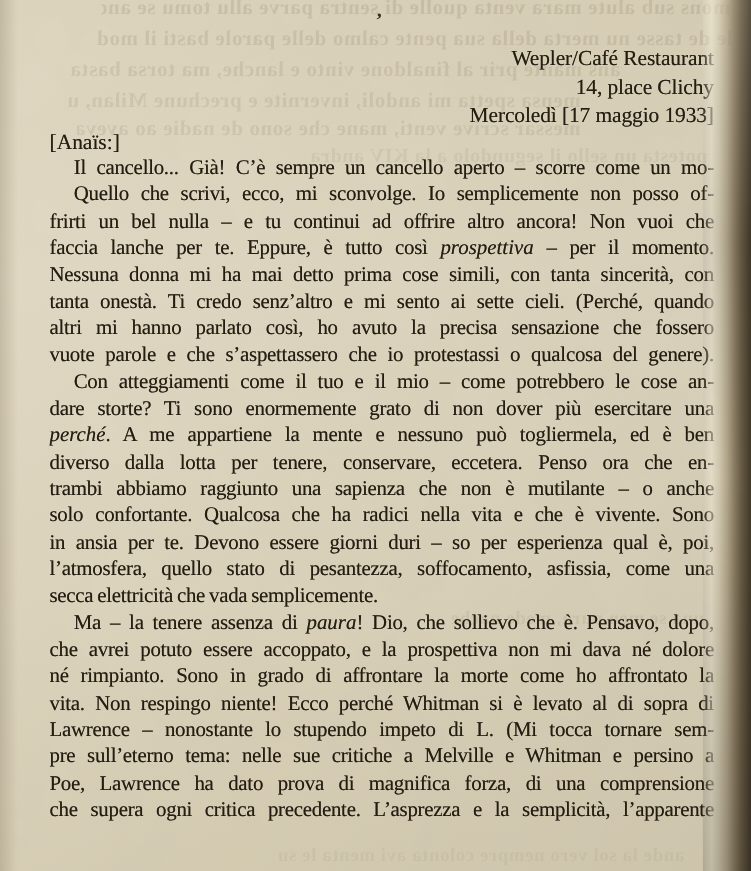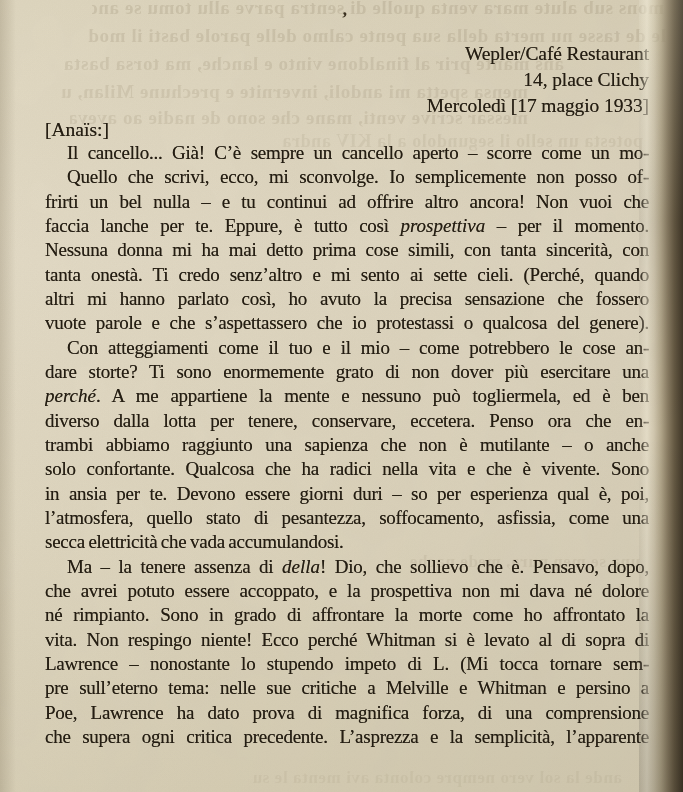--- a/index.html
+++ b/index.html
@@ -136,24 +136,24 @@
       </div>
       <div>
         <div class="line stretch indent"><span>Con atteggiamenti come il tuo e il mio – come potrebbero le cose an-</span></div>
         <div class="line stretch"><span>dare storte? Ti sono enormemente grato di non dover più esercitare una</span></div>
         <div class="line stretch"><i>perché</i><span>. A me appartiene la mente e nessuno può togliermela, ed è ben</span></div>
         <div class="line stretch"><span>diverso dalla lotta per tenere, conservare, eccetera. Penso ora che en-</span></div>
         <div class="line stretch"><span>trambi abbiamo raggiunto una sapienza che non è mutilante – o anche</span></div>
         <div class="line stretch"><span>solo confortante. Qualcosa che ha radici nella vita e che è vivente. Sono</span></div>
         <div class="line stretch"><span>in ansia per te. Devono essere giorni duri – so per esperienza qual è, poi,</span></div>
         <div class="line stretch"><span>l’atmosfera, quello stato di pesantezza, soffocamento, asfissia, come una</span></div>
-        <div class="line"><span>secca elettricità che vada accumulandosi.</span></div>
+        <div class="line"><span>secca elettricità che vada semplicemente.</span></div>
       </div>
       <div>
-        <div class="line stretch indent"><span>Ma – la tenere assenza di </span><i>della</i><span>! Dio, che sollievo che è. Pensavo, dopo,</span></div>
+        <div class="line stretch indent"><span>Ma – la tenere assenza di </span><i>paura</i><span>! Dio, che sollievo che è. Pensavo, dopo,</span></div>
         <div class="line stretch"><span>che avrei potuto essere accoppato, e la prospettiva non mi dava né dolore</span></div>
         <div class="line stretch"><span>né rimpianto. Sono in grado di affrontare la morte come ho affrontato la</span></div>
         <div class="line stretch"><span>vita. Non respingo niente! Ecco perché Whitman si è levato al di sopra di</span></div>
         <div class="line stretch"><span>Lawrence – nonostante lo stupendo impeto di L. (Mi tocca tornare sem-</span></div>
         <div class="line stretch"><span>pre sull’eterno tema: nelle sue critiche a Melville e Whitman e persino a</span></div>
         <div class="line stretch"><span>Poe, Lawrence ha dato prova di magnifica forza, di una comprensione</span></div>
         <div class="line stretch"><span>che supera ogni critica precedente. L’asprezza e la semplicità, l’apparente</span></div>
       </div>
     </div>
 

